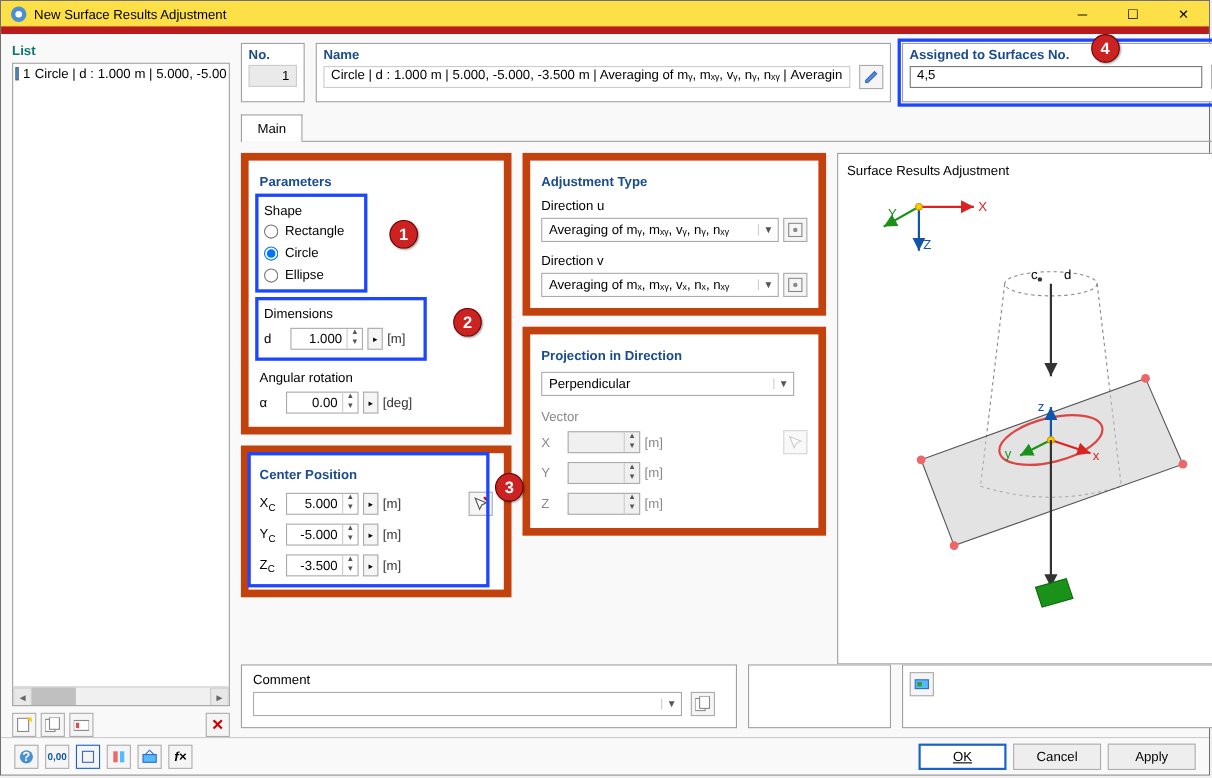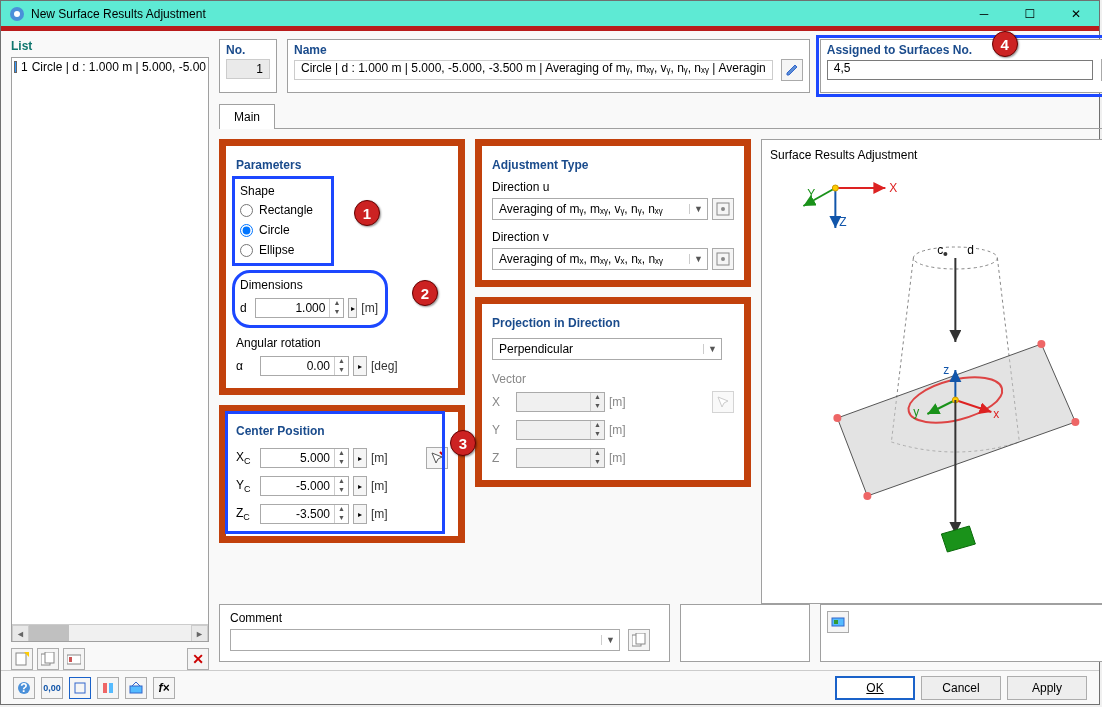--- a/index.html
+++ b/index.html
@@ -1,18 +1,18 @@
 <!DOCTYPE html>
 <html><head>
 <meta charset="utf-8">
 <style>
 * { box-sizing: border-box; font-family: "Segoe UI", Tahoma, sans-serif; font-size: 12px; }
 body { margin: 0; background: #f0f0f0; width: 1102px; height: 707px; overflow: hidden; }
 .window { width: 1100px; height: 705px; background: #f9f9f9; border: 1px solid #707070; display: flex; flex-direction: column; }
-.titlebar { height: 30px; background: #5eead4; display: flex; align-items: center; padding: 0 0 0 8px; border-bottom: 5px solid #b91c1c; }
+.titlebar { height: 30px; background: #fde047; display: flex; align-items: center; padding: 0 0 0 8px; border-bottom: 7px solid #b91c1c; }
 .titlebar .icon { width: 16px; height: 16px; margin-right: 6px; }
 .titlebar .title { flex: 1; }
 .titlebar .wbtn { width: 46px; height: 30px; display: flex; align-items: center; justify-content: center; }
 
 .body { flex: 1; display: flex; padding: 8px 10px 0 10px; gap: 10px; background: #f9f9f9; }
 .left { width: 198px; display: flex; flex-direction: column; }
 .right { flex: 1; display: flex; flex-direction: column; }
 
 .section-label { color: #0f766e; font-weight: 600; margin-bottom: 4px; }
 .listbox { flex: 1; background: #fff; border: 1px solid #a0a0a0; overflow: hidden; position: relative; }
@@ -55,21 +55,21 @@
 .panel { background: #fff; border: 7px solid #c2410c; padding: 12px 10px 10px 10px; margin-bottom: 10px; }
 .panel .ptitle { color: #1a4b8c; font-weight: 600; margin-bottom: 8px; }
 
 .radio-row { display: flex; align-items: center; height: 20px; }
 .radio-row input { margin: 0 6px 0 0; }
 
 .numrow { display: flex; align-items: center; height: 24px; gap: 4px; }
 .numrow .rl { width: 20px; }
 .spin { display: flex; align-items: center; border: 1px solid #aaa; height: 20px; background: #fff; }
 .spin.dis { background: #f0f0f0; color: #999; }
-.spin .sv { width: 50px; text-align: right; padding: 0 4px; border: none; height: 18px; background: transparent; margin-left: 23px; }
+.spin .sv { width: 50px; text-align: right; padding: 0 4px; border: none; height: 18px; background: transparent; }
 .spin .btns { display: flex; flex-direction: column; width: 14px; border-left: 1px solid #ccc; }
 .spin .sb { height: 9px; font-size: 7px; line-height: 7px; text-align: center; cursor: pointer; color: #555; }
 .arrow-btn { width: 14px; height: 20px; border: 1px solid #aaa; background: #f5f5f5; font-size: 8px; display: flex; align-items: center; justify-content: center; }
 .unit { color: #333; }
 
 .dropdown { display: flex; border: 1px solid #aaa; height: 22px; background: #fff; align-items: center; }
 .dropdown .dv { flex: 1; padding: 0 6px; white-space: nowrap; overflow: hidden; }
 .dropdown .da { width: 18px; text-align: center; border-left: 1px solid #ccc; font-size: 9px; color: #555; }
 .sidebtn { width: 22px; height: 22px; border: 1px solid #aaa; background: #f5f5f5; margin-left: 4px; display:flex;align-items:center;justify-content:center; }
 
@@ -196,21 +196,21 @@
                   </label>
                 <label class="radio-row">
                     <input type="radio" name="shape" style="">
                     <span>Ellipse</span>
                   </label>
               </div>
               <div class="badge" style="top:20px; left:118px;">1</div>
             </div>
 
             <div style="position:relative; margin-top:12px;">
-              <div class="hl-blue" style="padding:4px 6px 4px 4px; width:148px;border-radius:14px;">
+              <div class="hl-blue" style="padding:4px 6px 4px 4px; width:148px;">
                 <div style="margin-bottom:4px">Dimensions</div>
                 <div class="numrow">
                   <span class="rl">d</span>
                   <div class="spin">
                       <input class="sv" value="1.000" style="">
                       <div class="btns">
                         <div class="sb">▲</div>
                         <div class="sb">▼</div>
                       </div>
                     </div>

